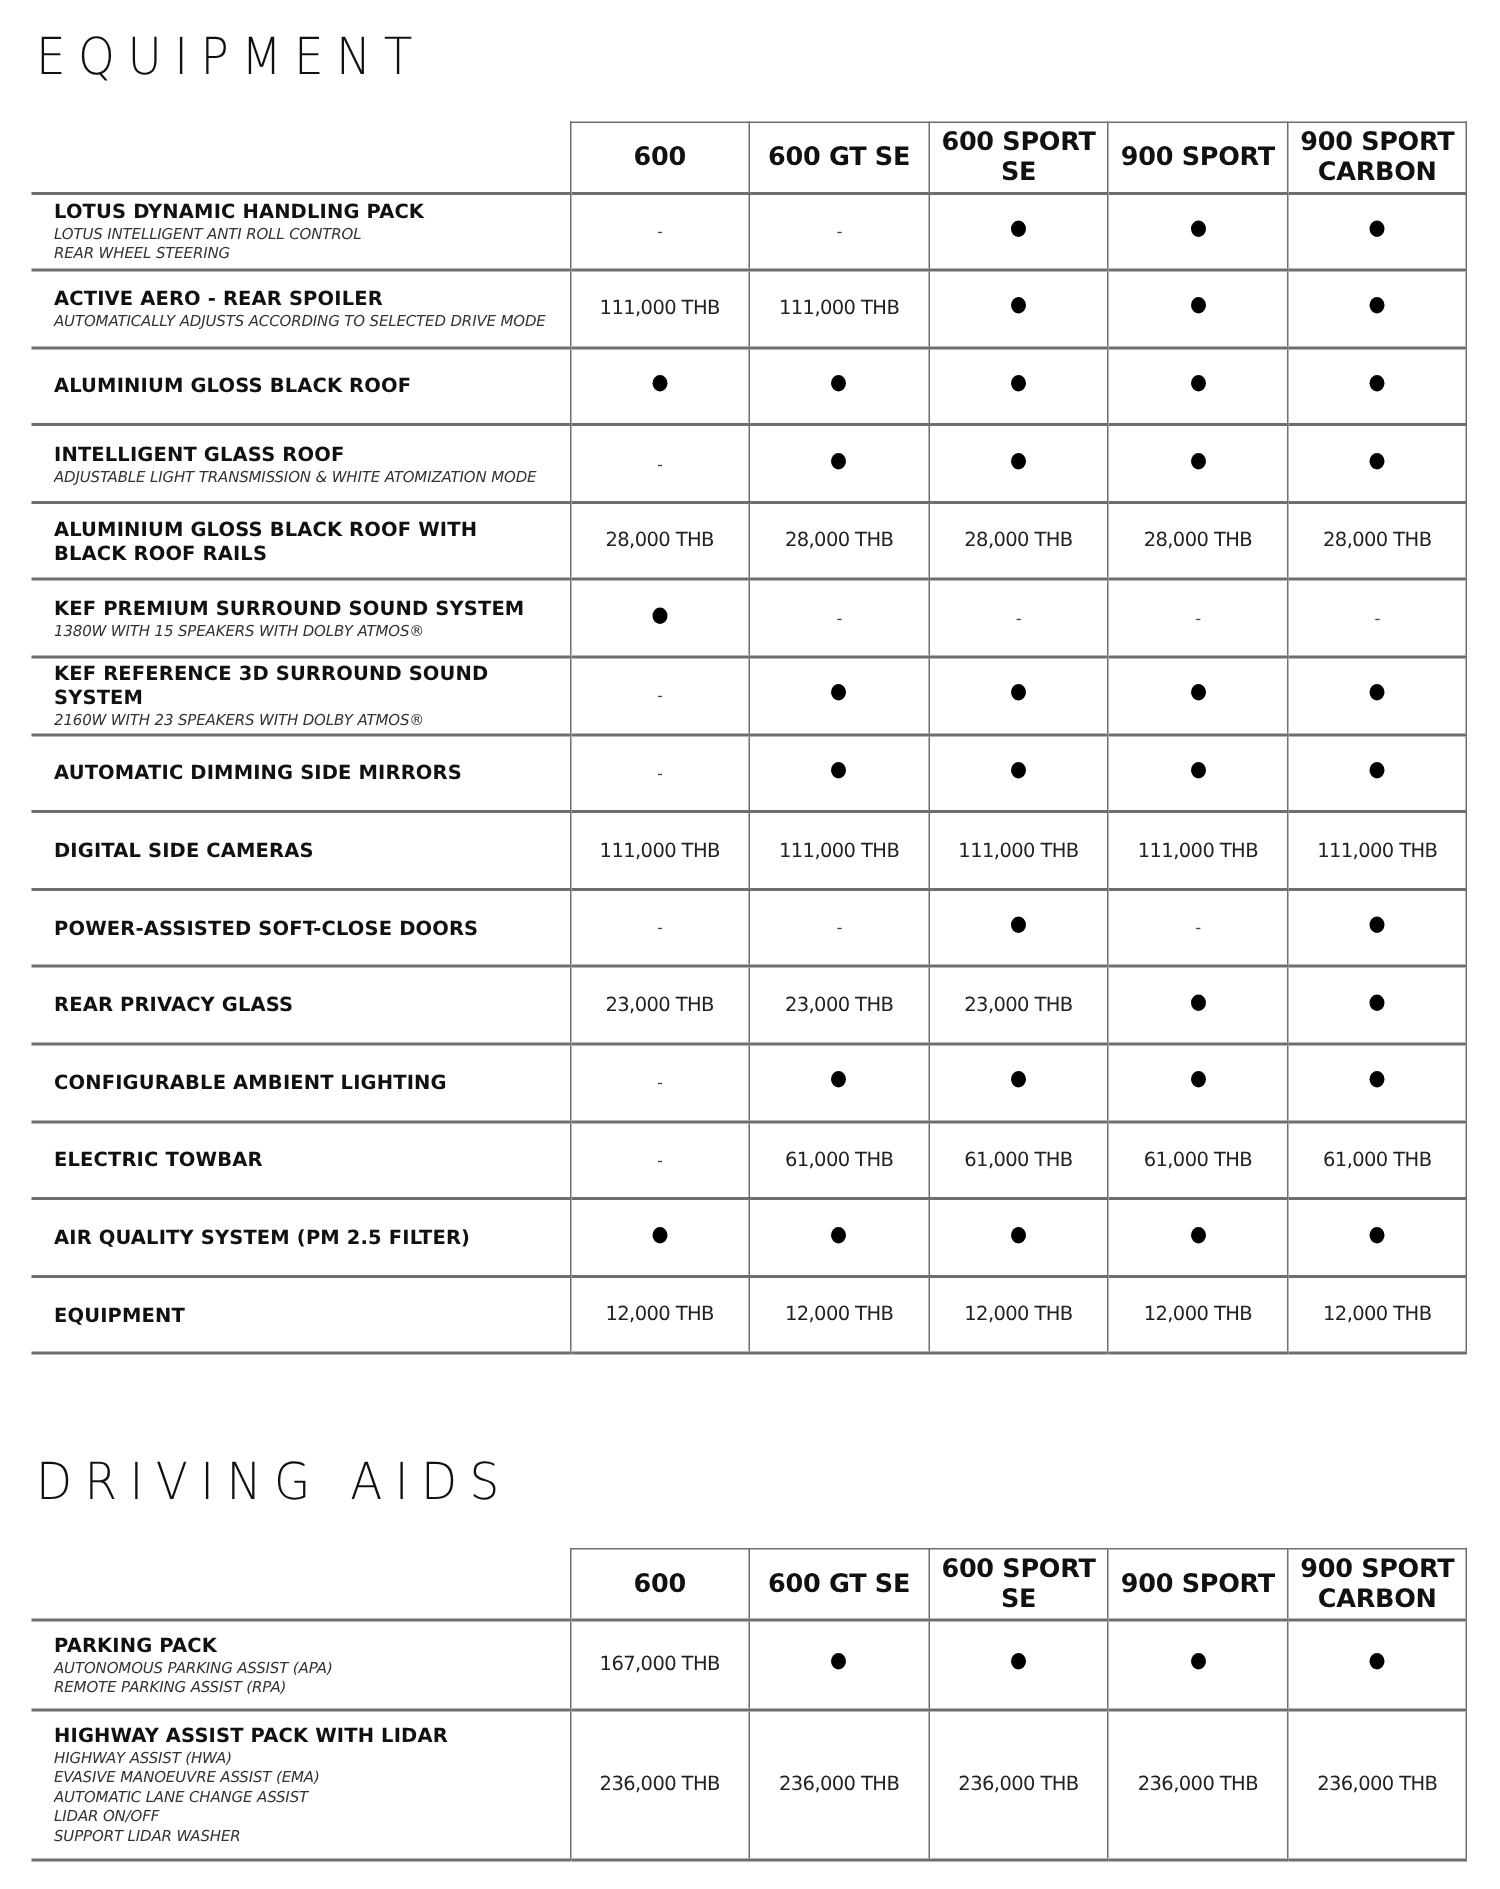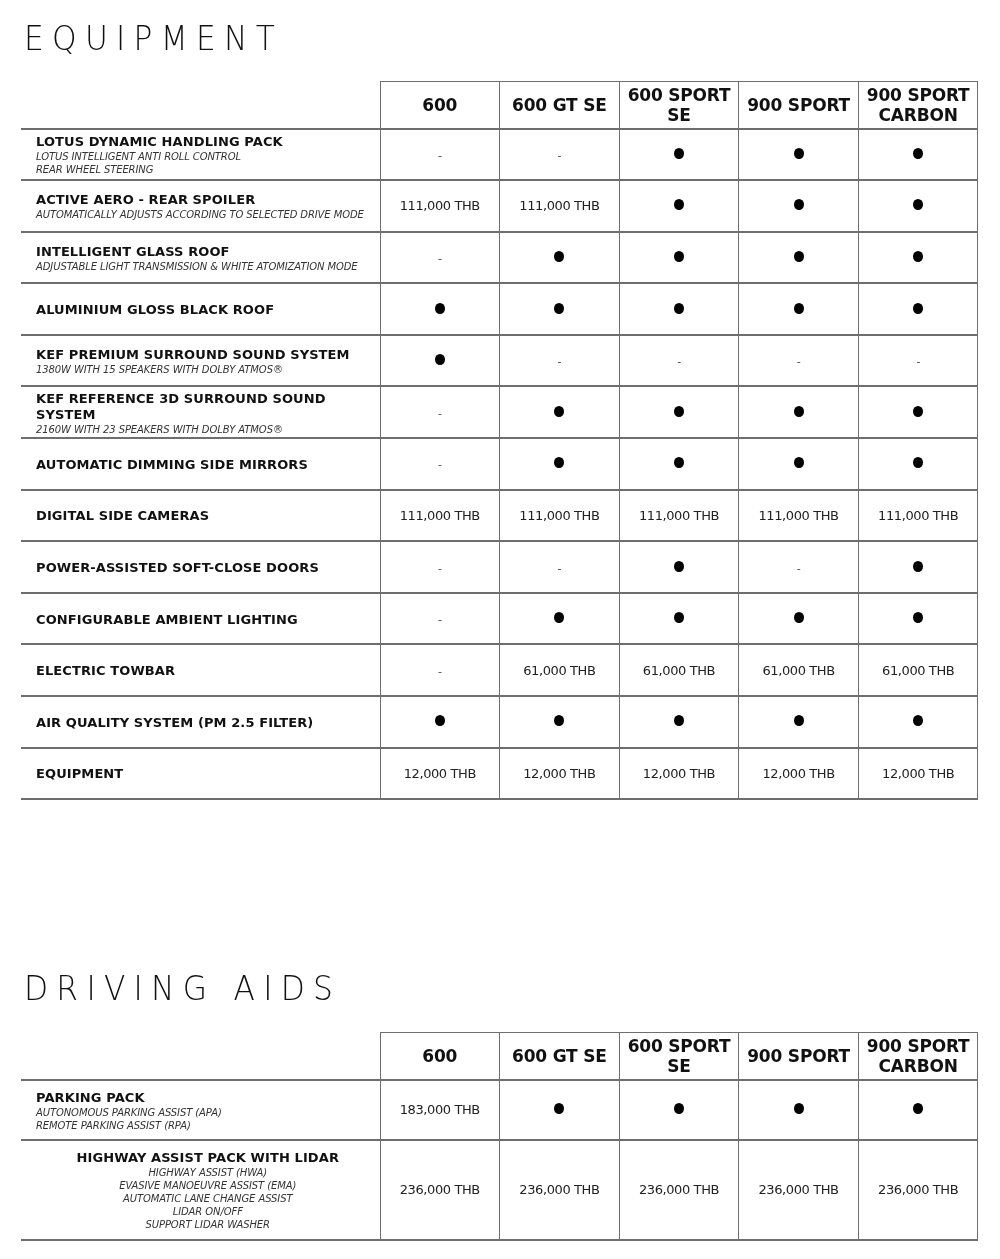--- a/index.html
+++ b/index.html
@@ -38,21 +38,21 @@
     border-left: 1px solid #6e6e6e; border-right: 1px solid #6e6e6e;
     text-align: center; vertical-align: middle;
     font-size: 13px; color: #222;
     font-family: "DejaVu Sans", sans-serif; letter-spacing: -0.4px;
   }
   table.spec td.feature {
     border-left: none; text-align: left; padding-left: 15px; padding-top: 2px;
   }
   #table-equipment tr.row td { height: 51.6px; }
   #table-driving tr.row-0 td { height: 60px; }
-  #table-driving tr.row-1 td { height: 100px; text-align: center; }
+  #table-driving tr.row-1 td { height: 100px; }
 
   .feat-name {
     display: block; font-size: 13px; font-weight: bold; color: #111;
     letter-spacing: 0.1px; line-height: 16px; white-space: pre-line;
     font-family: "DejaVu Sans", sans-serif;
   }
   .feat-sub {
     display: block; font-size: 10px; color: #333; line-height: 13px;
     letter-spacing: -0.1px; font-family: "DejaVu Sans", sans-serif; font-style: italic;
   }
@@ -102,40 +102,51 @@
         <td class="feature">
           <span class="feat-name">ACTIVE AERO - REAR SPOILER</span>
           <span class="feat-sub">AUTOMATICALLY ADJUSTS ACCORDING TO SELECTED DRIVE MODE</span>
         </td>
         <td><span>111,000 THB</span></td>
         <td><span>111,000 THB</span></td>
         <td><span class="dot"></span></td>
         <td><span class="dot"></span></td>
         <td><span class="dot"></span></td>
       </tr>
+      <tr class="row row-2">
+        <td class="feature">
+          <span class="feat-name">ALUMINIUM GLOSS BLACK ROOF</span>
+        </td>
+        <td><span class="dot"></span></td>
+        <td><span class="dot"></span></td>
+        <td><span class="dot"></span></td>
+        <td><span class="dot"></span></td>
+        <td><span class="dot"></span></td>
+      </tr>
       <tr class="row row-3">
         <td class="feature">
           <span class="feat-name">INTELLIGENT GLASS ROOF</span>
           <span class="feat-sub">ADJUSTABLE LIGHT TRANSMISSION &amp; WHITE ATOMIZATION MODE</span>
         </td>
         <td><span class="dash">-</span></td>
         <td><span class="dot"></span></td>
         <td><span class="dot"></span></td>
         <td><span class="dot"></span></td>
         <td><span class="dot"></span></td>
       </tr>
-      <tr class="row row-2">
-        <td class="feature">
-          <span class="feat-name">ALUMINIUM GLOSS BLACK ROOF</span>
-        </td>
-        <td><span class="dot"></span></td>
-        <td><span class="dot"></span></td>
-        <td><span class="dot"></span></td>
-        <td><span class="dot"></span></td>
-        <td><span class="dot"></span></td>
+      <tr class="row row-4">
+        <td class="feature">
+          <span class="feat-name">ALUMINIUM GLOSS BLACK ROOF WITH
+BLACK ROOF RAILS</span>
+        </td>
+        <td><span>28,000 THB</span></td>
+        <td><span>28,000 THB</span></td>
+        <td><span>28,000 THB</span></td>
+        <td><span>28,000 THB</span></td>
+        <td><span>28,000 THB</span></td>
       </tr>
       <tr class="row row-5">
         <td class="feature">
           <span class="feat-name">KEF PREMIUM SURROUND SOUND SYSTEM</span>
           <span class="feat-sub">1380W WITH 15 SPEAKERS WITH DOLBY ATMOS®</span>
         </td>
         <td><span class="dot"></span></td>
         <td><span class="dash">-</span></td>
         <td><span class="dash">-</span></td>
         <td><span class="dash">-</span></td>
@@ -173,20 +184,30 @@
         <td><span>111,000 THB</span></td>
       </tr>
       <tr class="row row-9">
         <td class="feature">
           <span class="feat-name">POWER-ASSISTED SOFT-CLOSE DOORS</span>
         </td>
         <td><span class="dash">-</span></td>
         <td><span class="dash">-</span></td>
         <td><span class="dot"></span></td>
         <td><span class="dash">-</span></td>
+        <td><span class="dot"></span></td>
+      </tr>
+      <tr class="row row-10">
+        <td class="feature">
+          <span class="feat-name">REAR PRIVACY GLASS</span>
+        </td>
+        <td><span>23,000 THB</span></td>
+        <td><span>23,000 THB</span></td>
+        <td><span>23,000 THB</span></td>
+        <td><span class="dot"></span></td>
         <td><span class="dot"></span></td>
       </tr>
       <tr class="row row-11">
         <td class="feature">
           <span class="feat-name">CONFIGURABLE AMBIENT LIGHTING</span>
         </td>
         <td><span class="dash">-</span></td>
         <td><span class="dot"></span></td>
         <td><span class="dot"></span></td>
         <td><span class="dot"></span></td>
@@ -245,21 +266,21 @@
       <th>900 SPORT CARBON</th>
     </tr>
   </thead>
   <tbody>
       <tr class="row row-0">
         <td class="feature">
           <span class="feat-name">PARKING PACK</span>
           <span class="feat-sub">AUTONOMOUS PARKING ASSIST (APA)</span>
           <span class="feat-sub">REMOTE PARKING ASSIST (RPA)</span>
         </td>
-        <td><span>183,000 THB</span></td>
+        <td><span>167,000 THB</span></td>
         <td><span class="dot"></span></td>
         <td><span class="dot"></span></td>
         <td><span class="dot"></span></td>
         <td><span class="dot"></span></td>
       </tr>
       <tr class="row row-1">
         <td class="feature">
           <span class="feat-name">HIGHWAY ASSIST PACK WITH LIDAR</span>
           <span class="feat-sub">HIGHWAY ASSIST (HWA)</span>
           <span class="feat-sub">EVASIVE MANOEUVRE ASSIST (EMA)</span>

